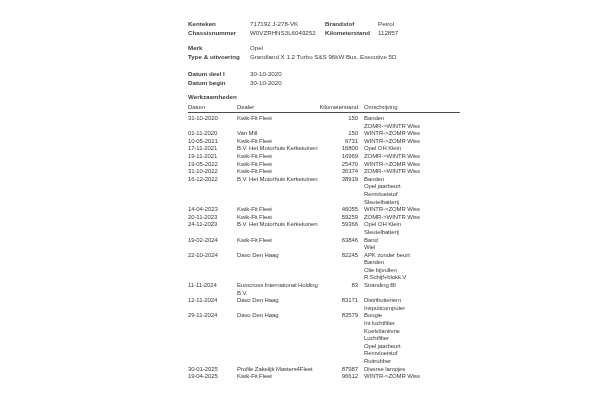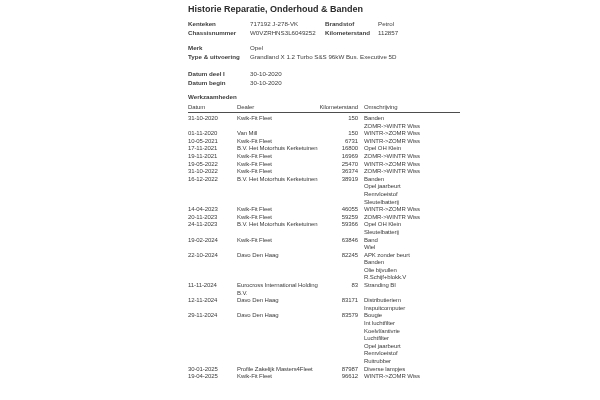--- a/index.html
+++ b/index.html
@@ -33,21 +33,20 @@
   .trow{display:grid;grid-template-columns:49px 95px 26px 1fr;line-height:7.6px;}
   .tcell div{white-space:nowrap;}
   .c-km{text-align:right;}
   .c-oms{padding-left:6px;}
 </style>
 </head>
 <body>
 
 <div class="doc">
 
-  <div class="title">Historie Reparatie, Onderhoud &amp; Banden</div>
 
   <div class="block b-ident">
     <div class="g4">
       <span class="lbl">Kenteken</span>
       <span class="val">717192 J-278-VK</span>
       <span class="lbl">Brandstof</span>
       <span class="val">Petrol</span>
     </div>
     <div class="g4">
       <span class="lbl">Chassisnummer</span>

